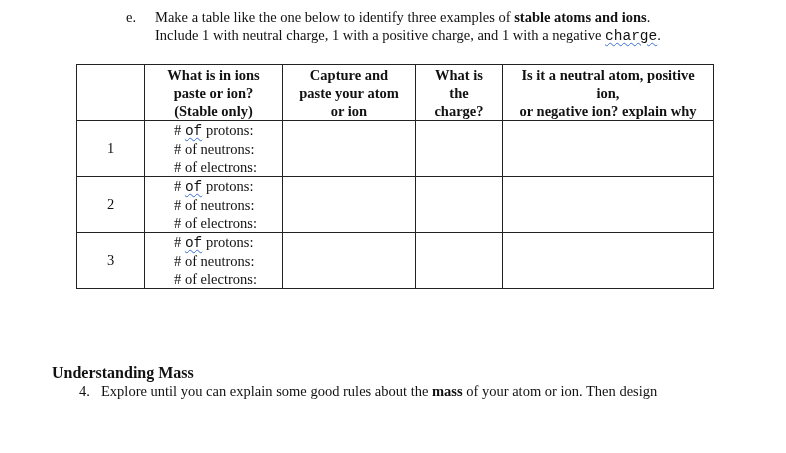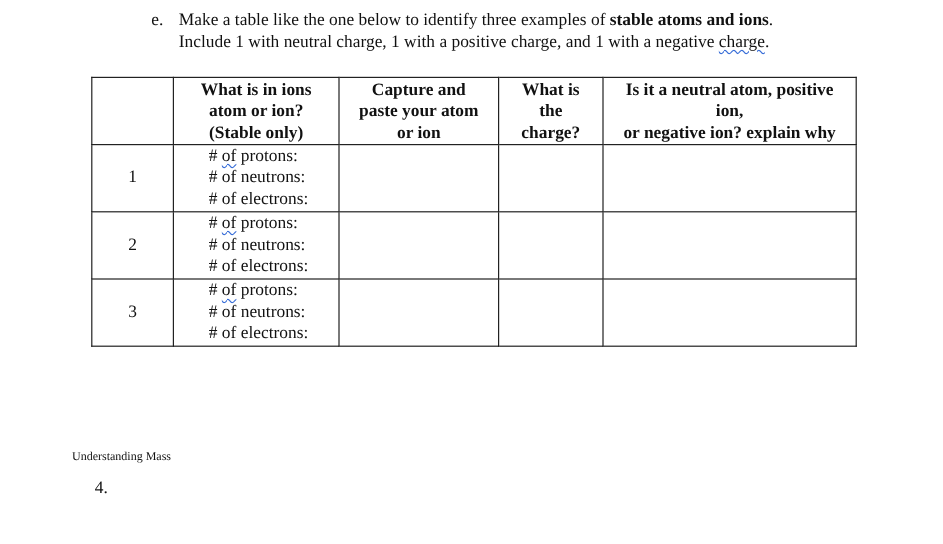--- a/index.html
+++ b/index.html
@@ -7,25 +7,26 @@
       width: 786px; height: 453px; position: relative; overflow: hidden;
       font-family: "Liberation Serif", "DejaVu Serif", serif;
       color: #111111;
       font-size: 14.5px;
     }
     .intro {
       position: absolute; left: 126px; top: 8px; width: 620px;
       line-height: 18px;
     }
     .intro .marker { position: absolute; left: 0; top: 0; }
-    .intro .text { margin-left: 23px; }
+    .intro .text { margin-left: 29px; }
     .squiggle {
       text-decoration: underline wavy #3a6fd8;
       text-decoration-thickness: 1px;
       text-underline-offset: 2px;
+      font-family: Liberation Mono, monospace;
     }
     table.atoms {
       position: absolute; left: 76px; top: 64px;
       border-collapse: collapse;
       table-layout: fixed;
     }
     table.atoms td, table.atoms th {
       border: 1px solid #222222;
       padding: 0;
       vertical-align: top;
@@ -51,21 +52,21 @@
     td.contents {
       font-size: 14.5px; line-height: 18px;
       padding-left: 5px !important;
     }
     td.contents div { white-space: nowrap; margin-left: 24px; }
     .section {
       position: absolute; left: 52px; top: 364px; width: 700px;
       line-height: 18px;
     }
     .section h3 {
-      margin: 8px; font-size: 10px; font-weight: normal;
+      margin: 0; font-size: 16px; font-weight: bold;
     }
     .section .item { position: relative; margin-left: 49px; }
     .section .item .marker { position: absolute; left: -22px; top: 0; }
   </style>
 </head>
 <body>
 
 <div class="intro">
   <span class="marker">e.</span>
   <div class="text">
@@ -80,21 +81,21 @@
       <col class="col1">
       <col class="col2">
       <col class="col3">
       <col class="col4">
   </colgroup>
   <tbody>
       <tr class="head">
     <th></th>
     <th>
       <div>What is in ions</div>
-      <div>atom or ion?</div>
+      <div>paste or ion?</div>
       <div>(Stable only)</div>
     </th>
     <th>
       <div>Capture and</div>
       <div>paste your atom</div>
       <div>or ion</div>
     </th>
     <th>
       <div>What is</div>
       <div>the</div>
@@ -142,14 +143,15 @@
     <td></td>
     <td></td>
   </tr>
 </tbody>
   </table>
 
 <div class="section">
   <h3>Understanding Mass</h3>
   <div class="item">
     <span class="marker">4.</span>
+    <div><span>Explore until you can explain some good rules about the </span><b>mass</b><span> of your atom or ion. Then design</span></div>
   </div>
 </div>
 
 </body></html>

